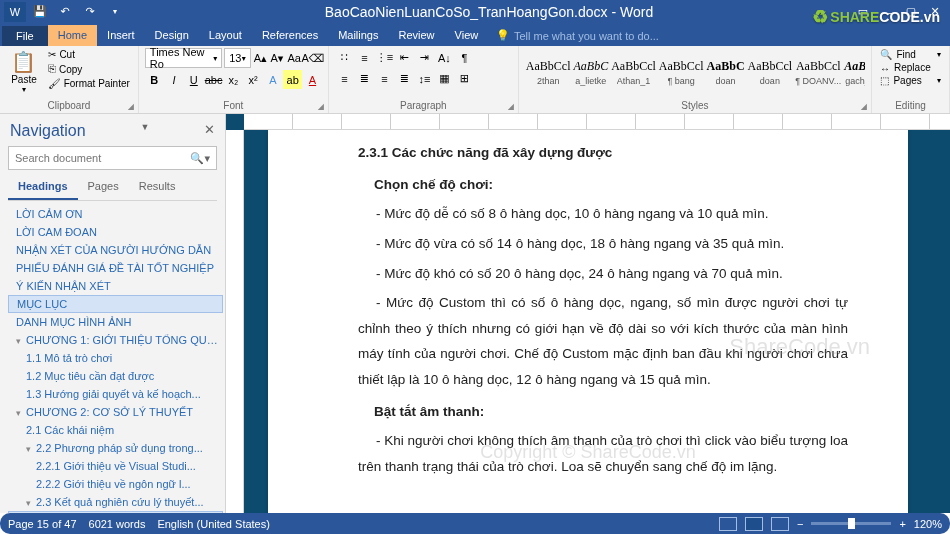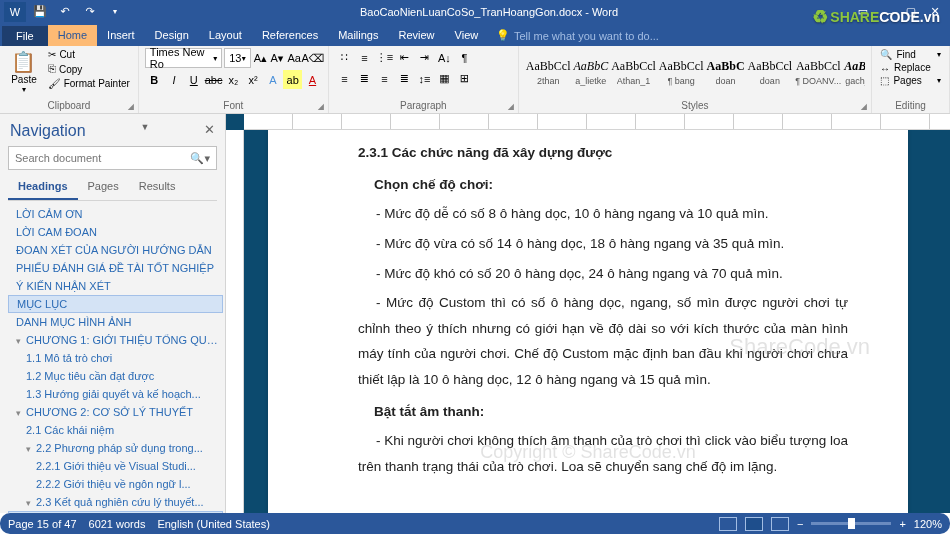--- a/index.html
+++ b/index.html
@@ -1,20 +1,20 @@
 <!DOCTYPE html>
 <html><head>
 <meta charset="utf-8">
 <style>
 * { margin:0; padding:0; box-sizing:border-box; font-family:"Segoe UI",Arial,sans-serif; }
 body { width:950px; height:534px; background:#fff; overflow:hidden; font-size:11px; position:relative; }
 .titlebar { height:23px; background:#2b579a; color:#fff; display:flex; align-items:center; padding:0 4px; }
 .titlebar .left { display:flex; gap:3px; align-items:center; }
 .titlebar .icon-btn { width:22px; height:20px; display:flex; align-items:center; justify-content:center; font-size:11px; }
-.titlebar .title { flex:1; text-align:center; font-size:11px; }
+.titlebar .title { flex:1; text-align:center; font-size:14px; }
 .titlebar .right { display:flex; gap:2px; align-items:center; }
 .tabs { height:23px; background:#2b579a; display:flex; align-items:flex-end; padding-left:2px; }
 .tabs .tab { padding:4px 10px 5px; color:#fff; font-size:11px; cursor:pointer; }
 .tabs .tab.active { background:#fdba74; color:#2b579a; }
 .tabs .file { background:#1e3e6e; color:#fff; padding:4px 14px; }
 .tabs .tell { color:#a3bde3; font-size:11px; padding:4px 8px; display:flex; align-items:center; gap:4px; }
 .ribbon { height:68px; background:#f3f3f3; border-bottom:1px solid #d4d4d4; display:flex; }
 .group { border-right:1px solid #e1e1e1; padding:2px 6px 0; display:flex; flex-direction:column; height:100%; }
 .group-label { text-align:center; font-size:10px; color:#666; margin-top:auto; padding:2px 0; position:relative; }
 .group-label .expand { position:absolute; right:-2px; bottom:2px; font-size:8px; color:#888; }
@@ -283,21 +283,21 @@
       <span style="color:#666">🔍▾</span>
     </div>
     <div class="nav-tabs">
       <div class="active">Headings</div>
       <div>Pages</div>
       <div>Results</div>
     </div>
     <div class="nav-tree" id="nav-tree">
         <div class="tree-item l1"><span>LỜI CẢM ƠN</span></div>
         <div class="tree-item l1"><span>LỜI CAM ĐOAN</span></div>
-        <div class="tree-item l1"><span>ĐOAN XÉT CỦA NGƯỜI HƯỚNG DẪN</span></div>
+        <div class="tree-item l1"><span>NHẬN XÉT CỦA NGƯỜI HƯỚNG DẪN</span></div>
         <div class="tree-item l1"><span>PHIẾU ĐÁNH GIÁ ĐỀ TÀI TỐT NGHIỆP</span></div>
         <div class="tree-item l1"><span>Ý KIẾN NHẬN XÉT</span></div>
         <div class="tree-item l1 selected"><span>MỤC LỤC</span></div>
         <div class="tree-item l1"><span>DANH MỤC HÌNH ẢNH</span></div>
         <div class="tree-item l1"><span class="caret">▾</span><span>CHƯƠNG 1: GIỚI THIỆU TỔNG QUAN</span></div>
         <div class="tree-item l2"><span>1.1 Mô tả trò chơi</span></div>
         <div class="tree-item l2"><span>1.2 Mục tiêu cần đạt được</span></div>
         <div class="tree-item l2"><span>1.3 Hướng giải quyết và kế hoạch...</span></div>
         <div class="tree-item l1"><span class="caret">▾</span><span>CHƯƠNG 2: CƠ SỞ LÝ THUYẾT</span></div>
         <div class="tree-item l2"><span>2.1 Các khái niệm</span></div>

